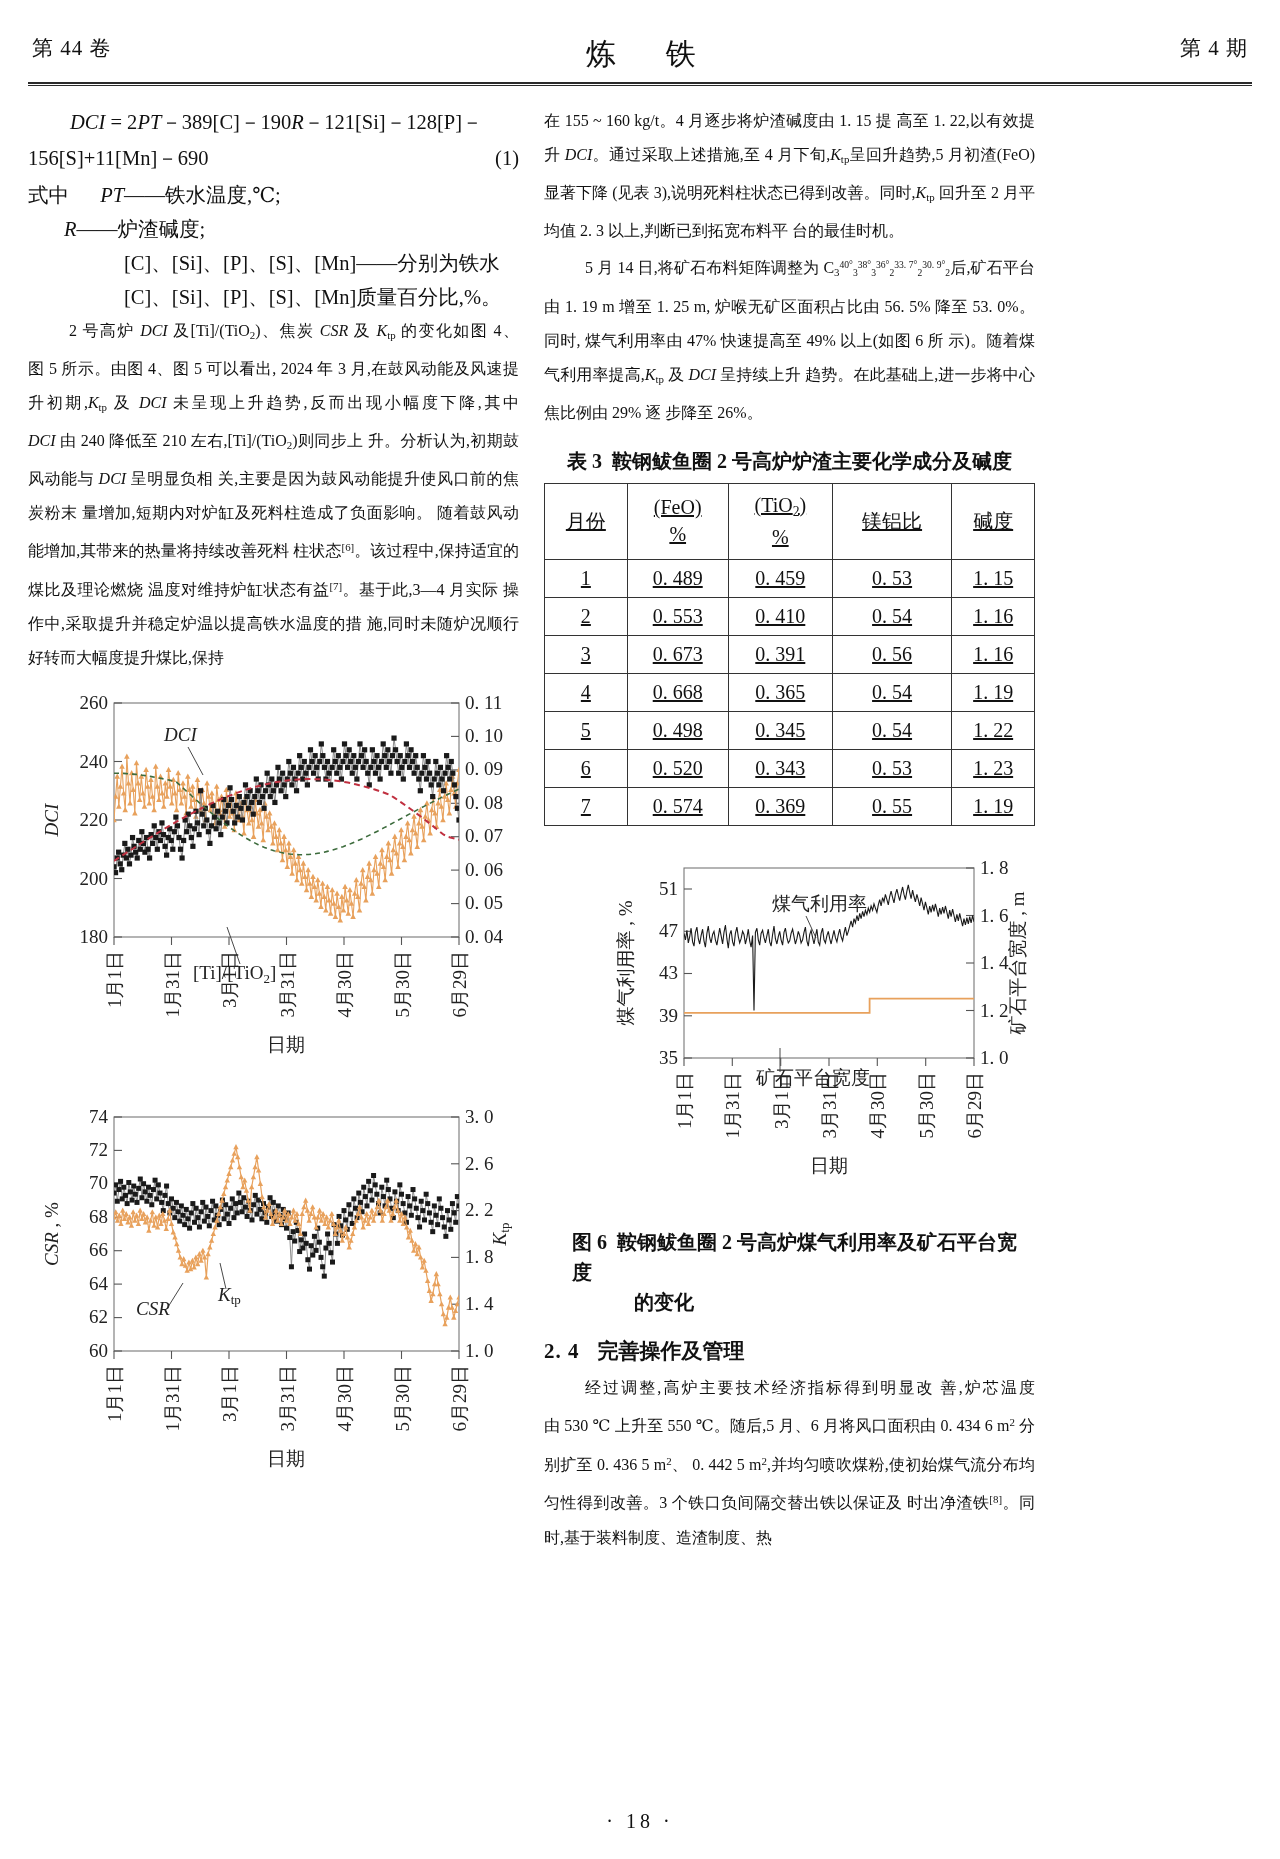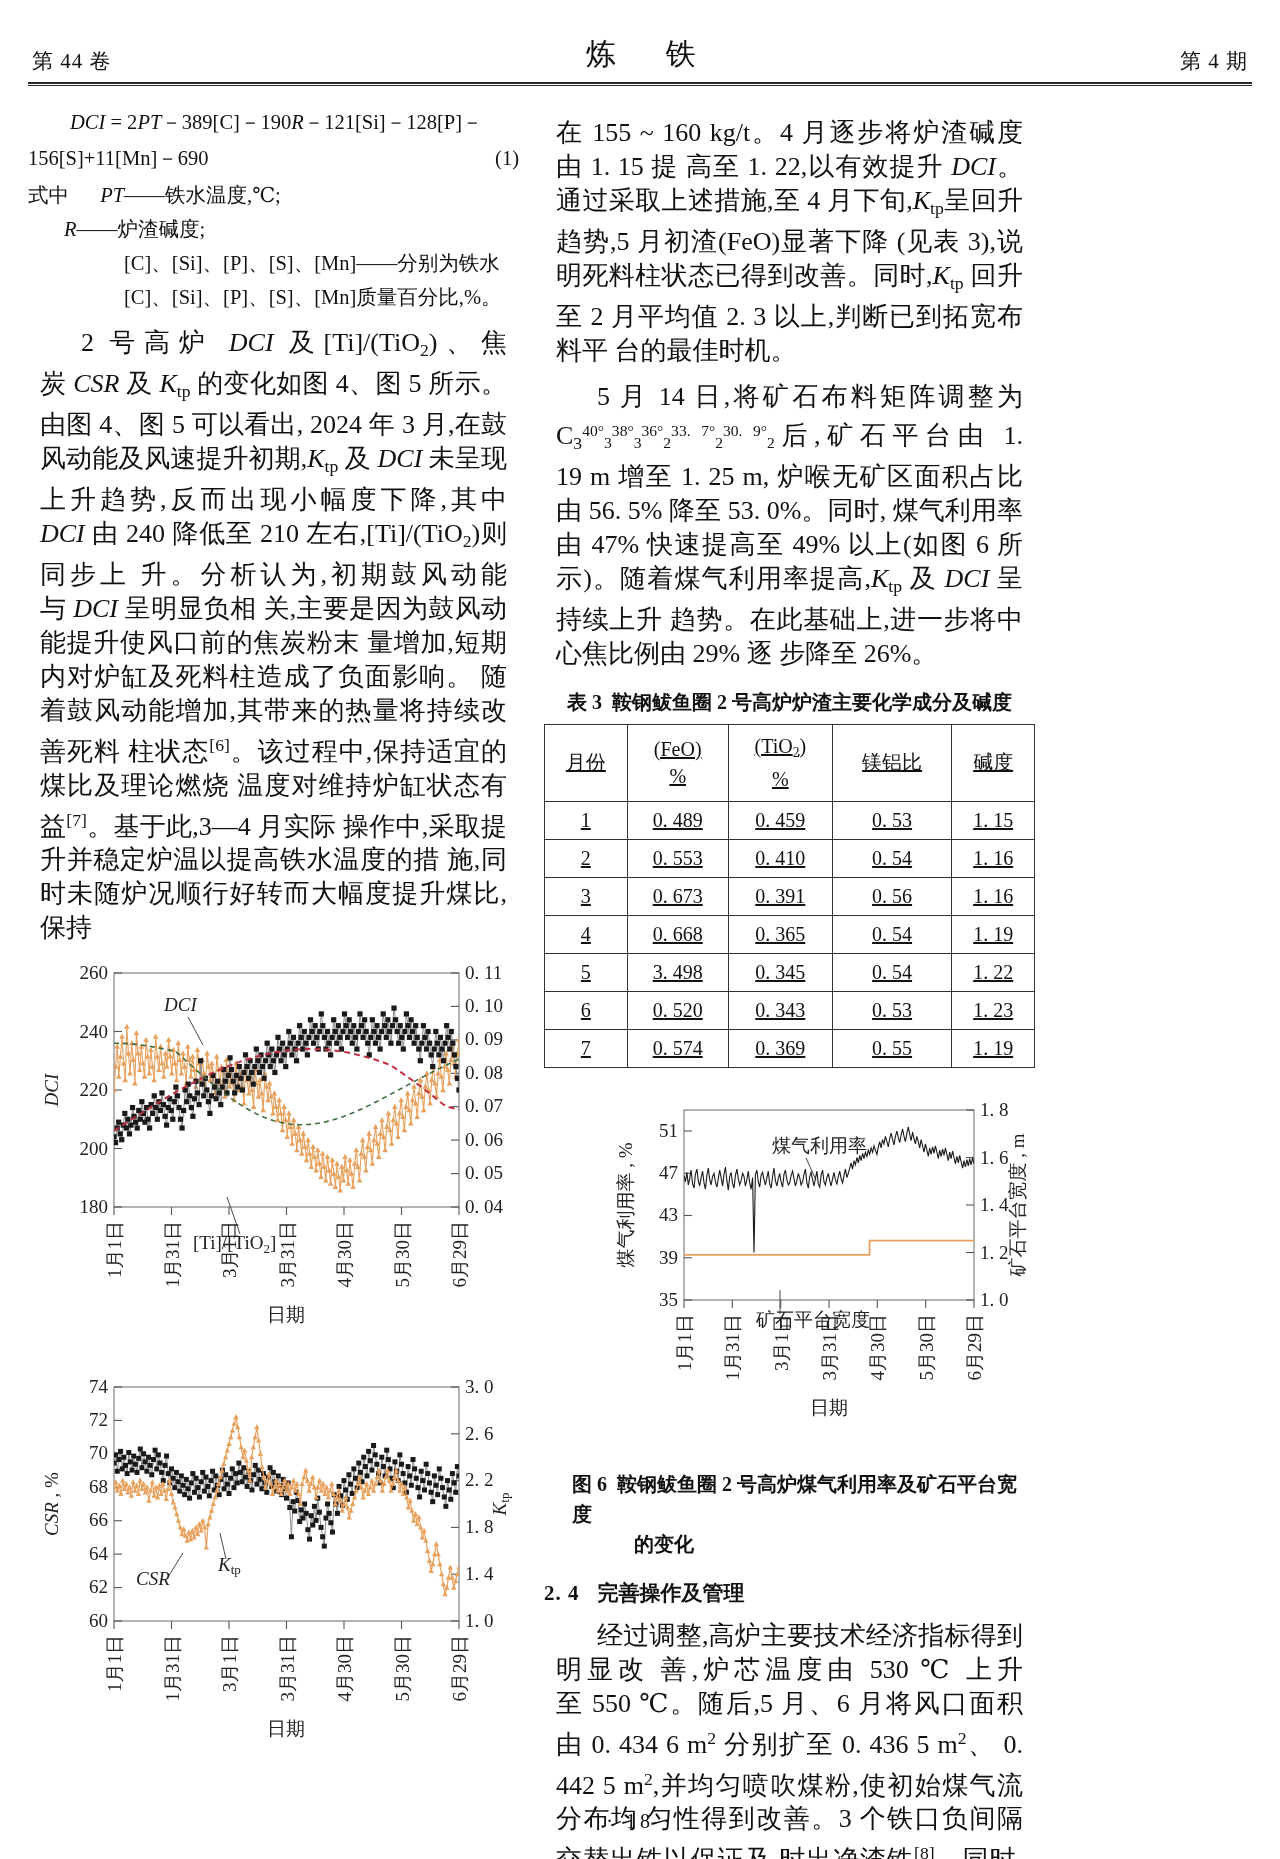--- a/index.html
+++ b/index.html
@@ -8,32 +8,32 @@
     width: 1280px; height: 1859px;
     background: #fff;
     font-family: "Liberation Serif", "DejaVu Serif", serif;
     color: #111;
     position: relative;
     overflow: hidden;
   }
   .page { position:absolute; inset:0; padding: 34px 28px 0 28px; }
 
   
-  .runhead { display:flex; align-items:flex-end; justify-content:space-between;
+  .runhead { display:flex; align-items:flex-start; justify-content:space-between;
              font-size: 21px; letter-spacing:1px; padding: 0 4px 6px 4px; }
   .runhead .mid { letter-spacing: 10px; font-size: 30px; }
   .rule { border-top: 2px solid #2a2a2a; border-bottom: 1px solid #2a2a2a;
           height: 4px; margin: 1px 0 18px 0; }
 
   
   .cols { display:flex; gap: 25px; }
   .col { width: 491px; position:relative; }
 
   p, .ptext {
-    font-size: 26px; line-height: 34px; margin: 12px;
+    font-size: 16px; line-height: 34px; margin: 0;
     text-align: justify; text-justify: inter-character;
   }
   .indent { text-indent: 41px; }
   .it { font-style: italic; }
   .bi { font-style: italic; font-weight: bold; }
   sub { font-size: 0.68em; vertical-align: -0.28em; }
   sup { font-size: 0.68em; vertical-align: 0.5em; }
 
   .formula { font-size: 20.5px; line-height: 36px; margin: 0 0 2px 0; }
   .formula .lead { padding-left: 42px; }
@@ -1180,21 +1180,21 @@
             </tr>
             <tr>
               <td>4</td>
               <td>0. 668</td>
               <td>0. 365</td>
               <td>0. 54</td>
               <td>1. 19</td>
             </tr>
             <tr>
               <td>5</td>
-              <td>3. 498</td>
+              <td>0. 498</td>
               <td>0. 345</td>
               <td>0. 54</td>
               <td>1. 22</td>
             </tr>
             <tr>
               <td>6</td>
               <td>0. 520</td>
               <td>0. 343</td>
               <td>0. 53</td>
               <td>1. 23</td>

